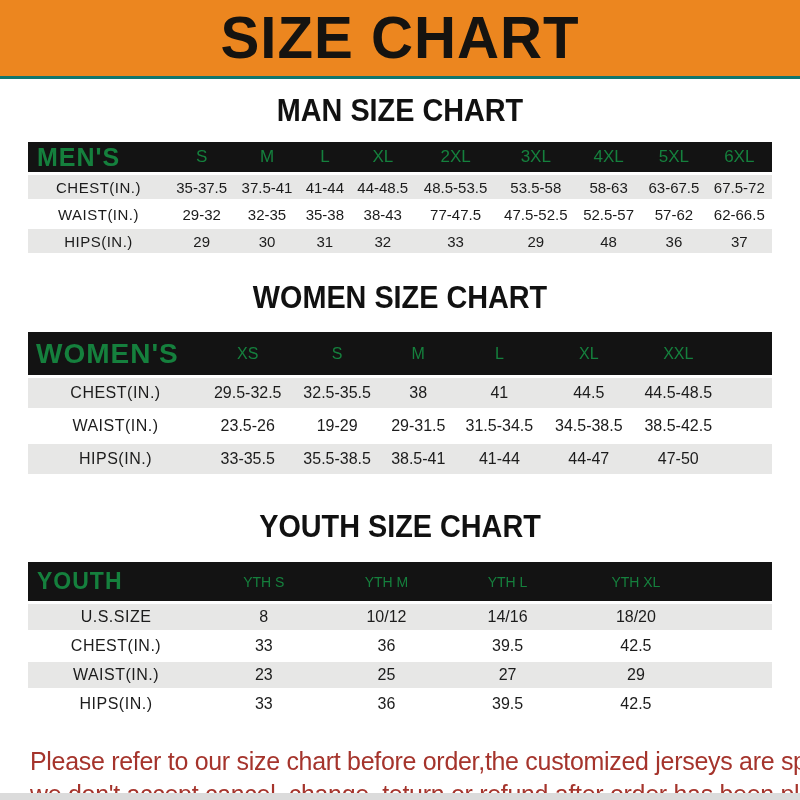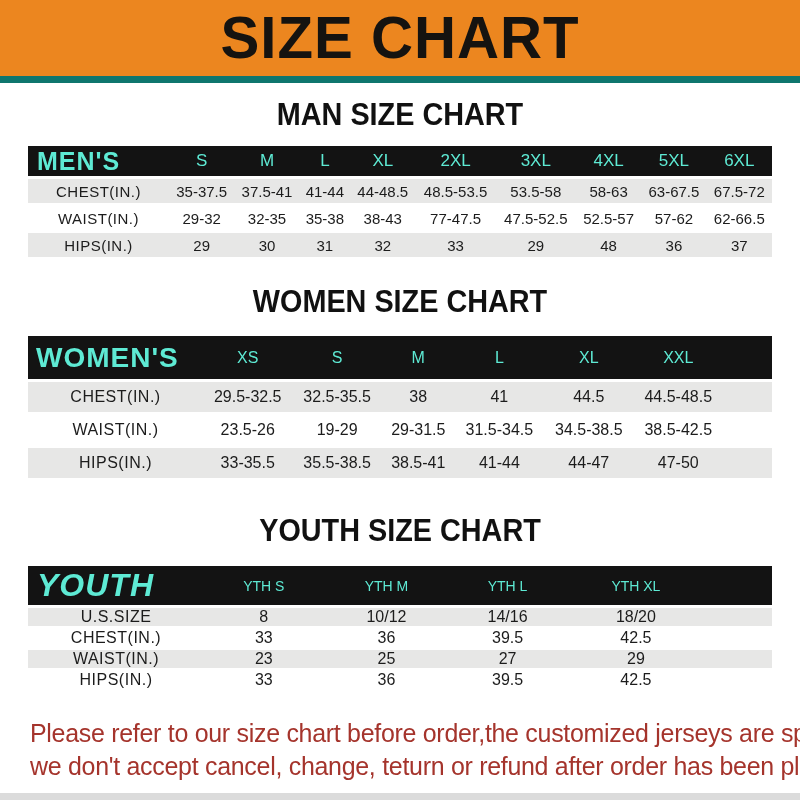--- a/index.html
+++ b/index.html
@@ -13,21 +13,21 @@
     width: 800px;
     height: 800px;
     background: #ffffff;
     overflow: hidden;
   }
 
   
   .banner {
     height: 76px;
     background: var(--banner-bg, #EC861F);
-    border-bottom: 7px solid #0f766e;
+    border-bottom: 3px solid #0f766e;
     display: flex;
     align-items: center;
     justify-content: center;
   }
   .banner h1 {
     margin: 0;
     font-size: 60px;
     line-height: 1;
     font-weight: 700;
     letter-spacing: 1px;
@@ -58,21 +58,21 @@
     border-collapse: separate;
     border-spacing: 0 3px;
   }
   table.size-table th, table.size-table td {
     padding: 0 2px;
     text-align: center;
     white-space: nowrap;
   }
   .head-row th {
     background: var(--header-row-bg, #131313);
-    color: #5eead4;
+    color: #15803d;
     font-weight: 400;
   }
   .head-row th.corner {
     text-align: left;
     padding-left: 9px;
     font-weight: 700;
     letter-spacing: 1px;
   }
   tbody td {
     color: #1c1c1c;
@@ -91,22 +91,22 @@
   .section-men tbody td            { height: 24px; font-size: 15px; }
 
   
   .section-women .head-row th        { height: 43px; font-size: 16px; }
   .section-women .head-row th.corner { font-size: 28px; width: 165px; padding-left: 8px; }
   .section-women tbody td            { height: 30px; font-size: 16px; }
   .section-women .filler             { width: 45px; }
 
   
   .section-youth .head-row th        { height: 39px; font-size: 14px; }
-  .section-youth .head-row th.corner { font-size: 32px; width: 165px; font-style: italic; }
-  .section-youth tbody td            { height: 18px; font-size: 16px; }
+  .section-youth .head-row th.corner { font-size: 23px; width: 165px; }
+  .section-youth tbody td            { height: 26px; font-size: 16px; }
   .section-youth .filler             { width: 62px; }
 
   
   .notice {
     margin-top: 25px;
     padding-left: 30px;
     color: var(--notice-color, #A5342C);
   }
   .notice p {
     margin: 0;

